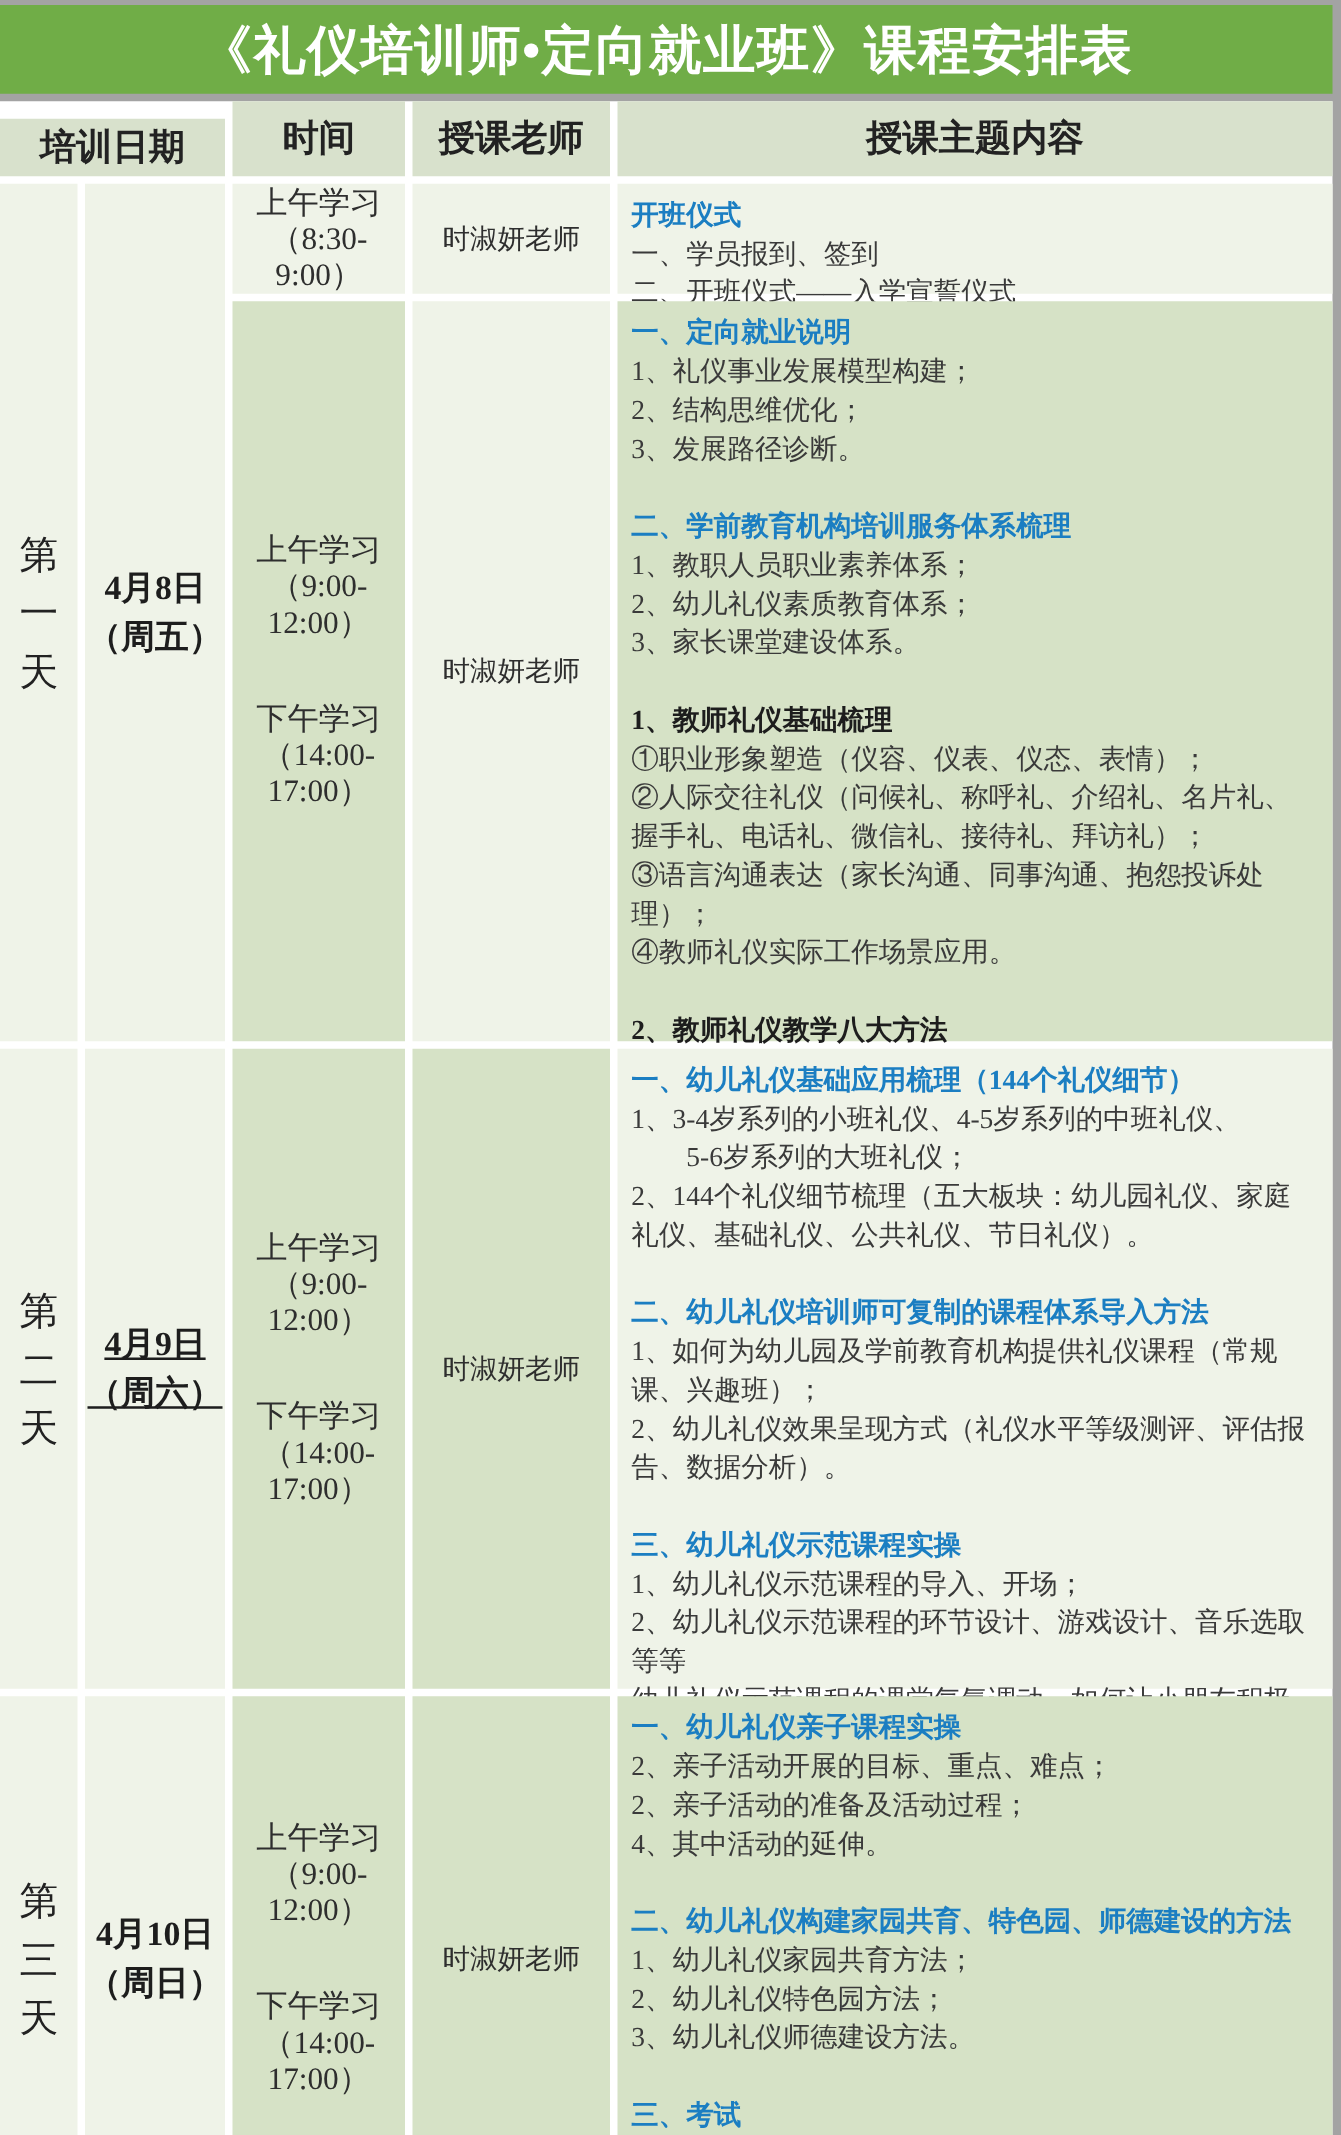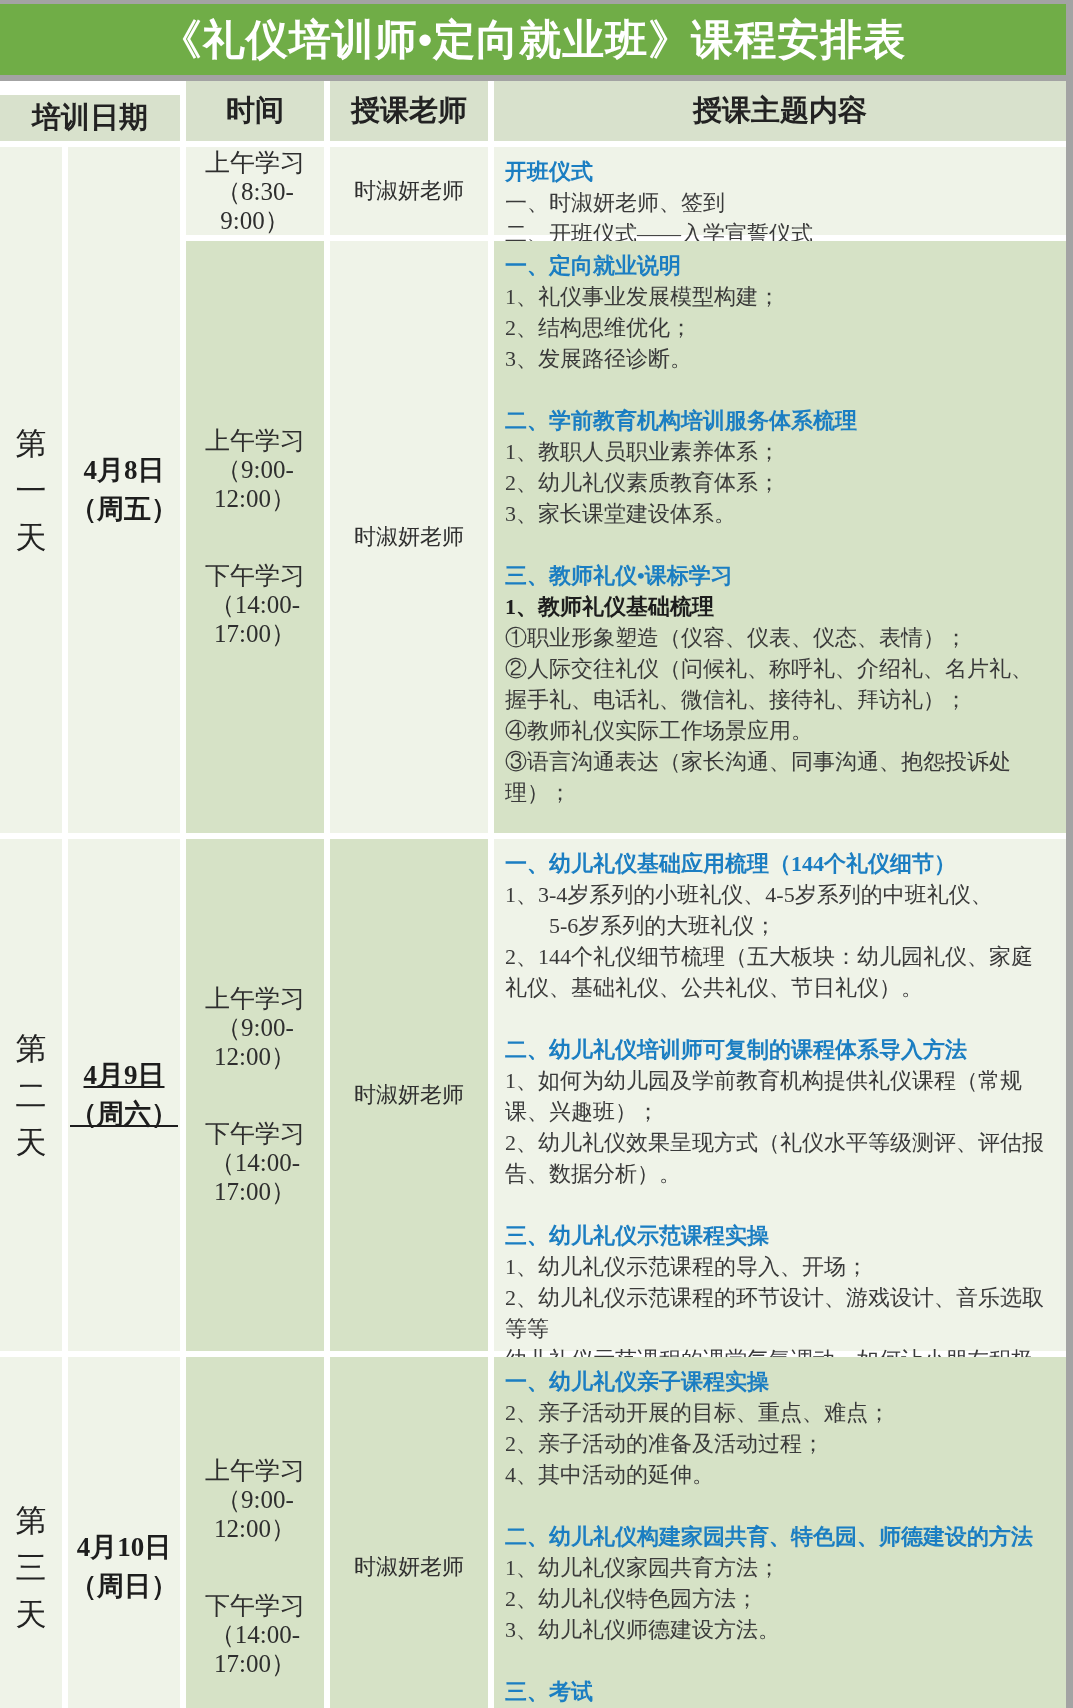--- a/index.html
+++ b/index.html
@@ -101,21 +101,21 @@
 一
 天</div>
     <div class="cell c-light date-label rowspan2" style="white-space: pre-line;">4月8日
 （周五）</div>
 
     <div class="cell c-light time-cell" style="white-space: pre-line;">上午学习
 （8:30-9:00）</div>
     <div class="cell c-light teacher-cell" style="white-space: pre-line;">时淑妍老师</div>
     <div class="cell c-light content-cell">
         <div class="ln blue">开班仪式</div>
-        <div class="ln plain">一、时淑妍老师、签到</div>
+        <div class="ln plain">一、学员报到、签到</div>
         <div class="ln plain">二、开班仪式——入学宣誓仪式</div>
       </div>
 
     <div class="cell c-sage time-cell time-stack">
       <div style="white-space: pre-line;">上午学习
 （9:00-12:00）</div>
       <div style="white-space: pre-line;">下午学习
 （14:00-17:00）</div>
     </div>
     <div class="cell c-light teacher-cell" style="white-space: pre-line;">时淑妍老师</div>
@@ -123,26 +123,25 @@
         <div class="ln blue">一、定向就业说明</div>
         <div class="ln plain">1、礼仪事业发展模型构建；</div>
         <div class="ln plain">2、结构思维优化；</div>
         <div class="ln plain">3、发展路径诊断。</div>
         <div class="ln blank">&nbsp;</div>
         <div class="ln blue">二、学前教育机构培训服务体系梳理</div>
         <div class="ln plain">1、教职人员职业素养体系；</div>
         <div class="ln plain">2、幼儿礼仪素质教育体系；</div>
         <div class="ln plain">3、家长课堂建设体系。</div>
         <div class="ln blank">&nbsp;</div>
-        <div class="ln blue">三、教师礼仪•课标学习</div>
         <div class="ln bold">1、教师礼仪基础梳理</div>
         <div class="ln plain">①职业形象塑造（仪容、仪表、仪态、表情）；</div>
         <div class="ln plain">②人际交往礼仪（问候礼、称呼礼、介绍礼、名片礼、握手礼、电话礼、微信礼、接待礼、拜访礼）；</div>
+        <div class="ln plain">③语言沟通表达（家长沟通、同事沟通、抱怨投诉处理）；</div>
         <div class="ln plain">④教师礼仪实际工作场景应用。</div>
-        <div class="ln plain">③语言沟通表达（家长沟通、同事沟通、抱怨投诉处理）；</div>
         <div class="ln blank">&nbsp;</div>
         <div class="ln bold">2、教师礼仪教学八大方法</div>
         <div class="ln plain">①讲授法；②问答法；③视频法；④案例法；⑤情景模拟法；⑥示范法；⑦研讨法；⑧互动训练法。</div>
       </div>
 
     <div class="cell c-light day-label" style="white-space: pre-line;">第
 二
 天</div>
     <div class="cell c-light date-label" style="white-space: pre-line; text-decoration: underline;">4月9日
 （周六）</div>

